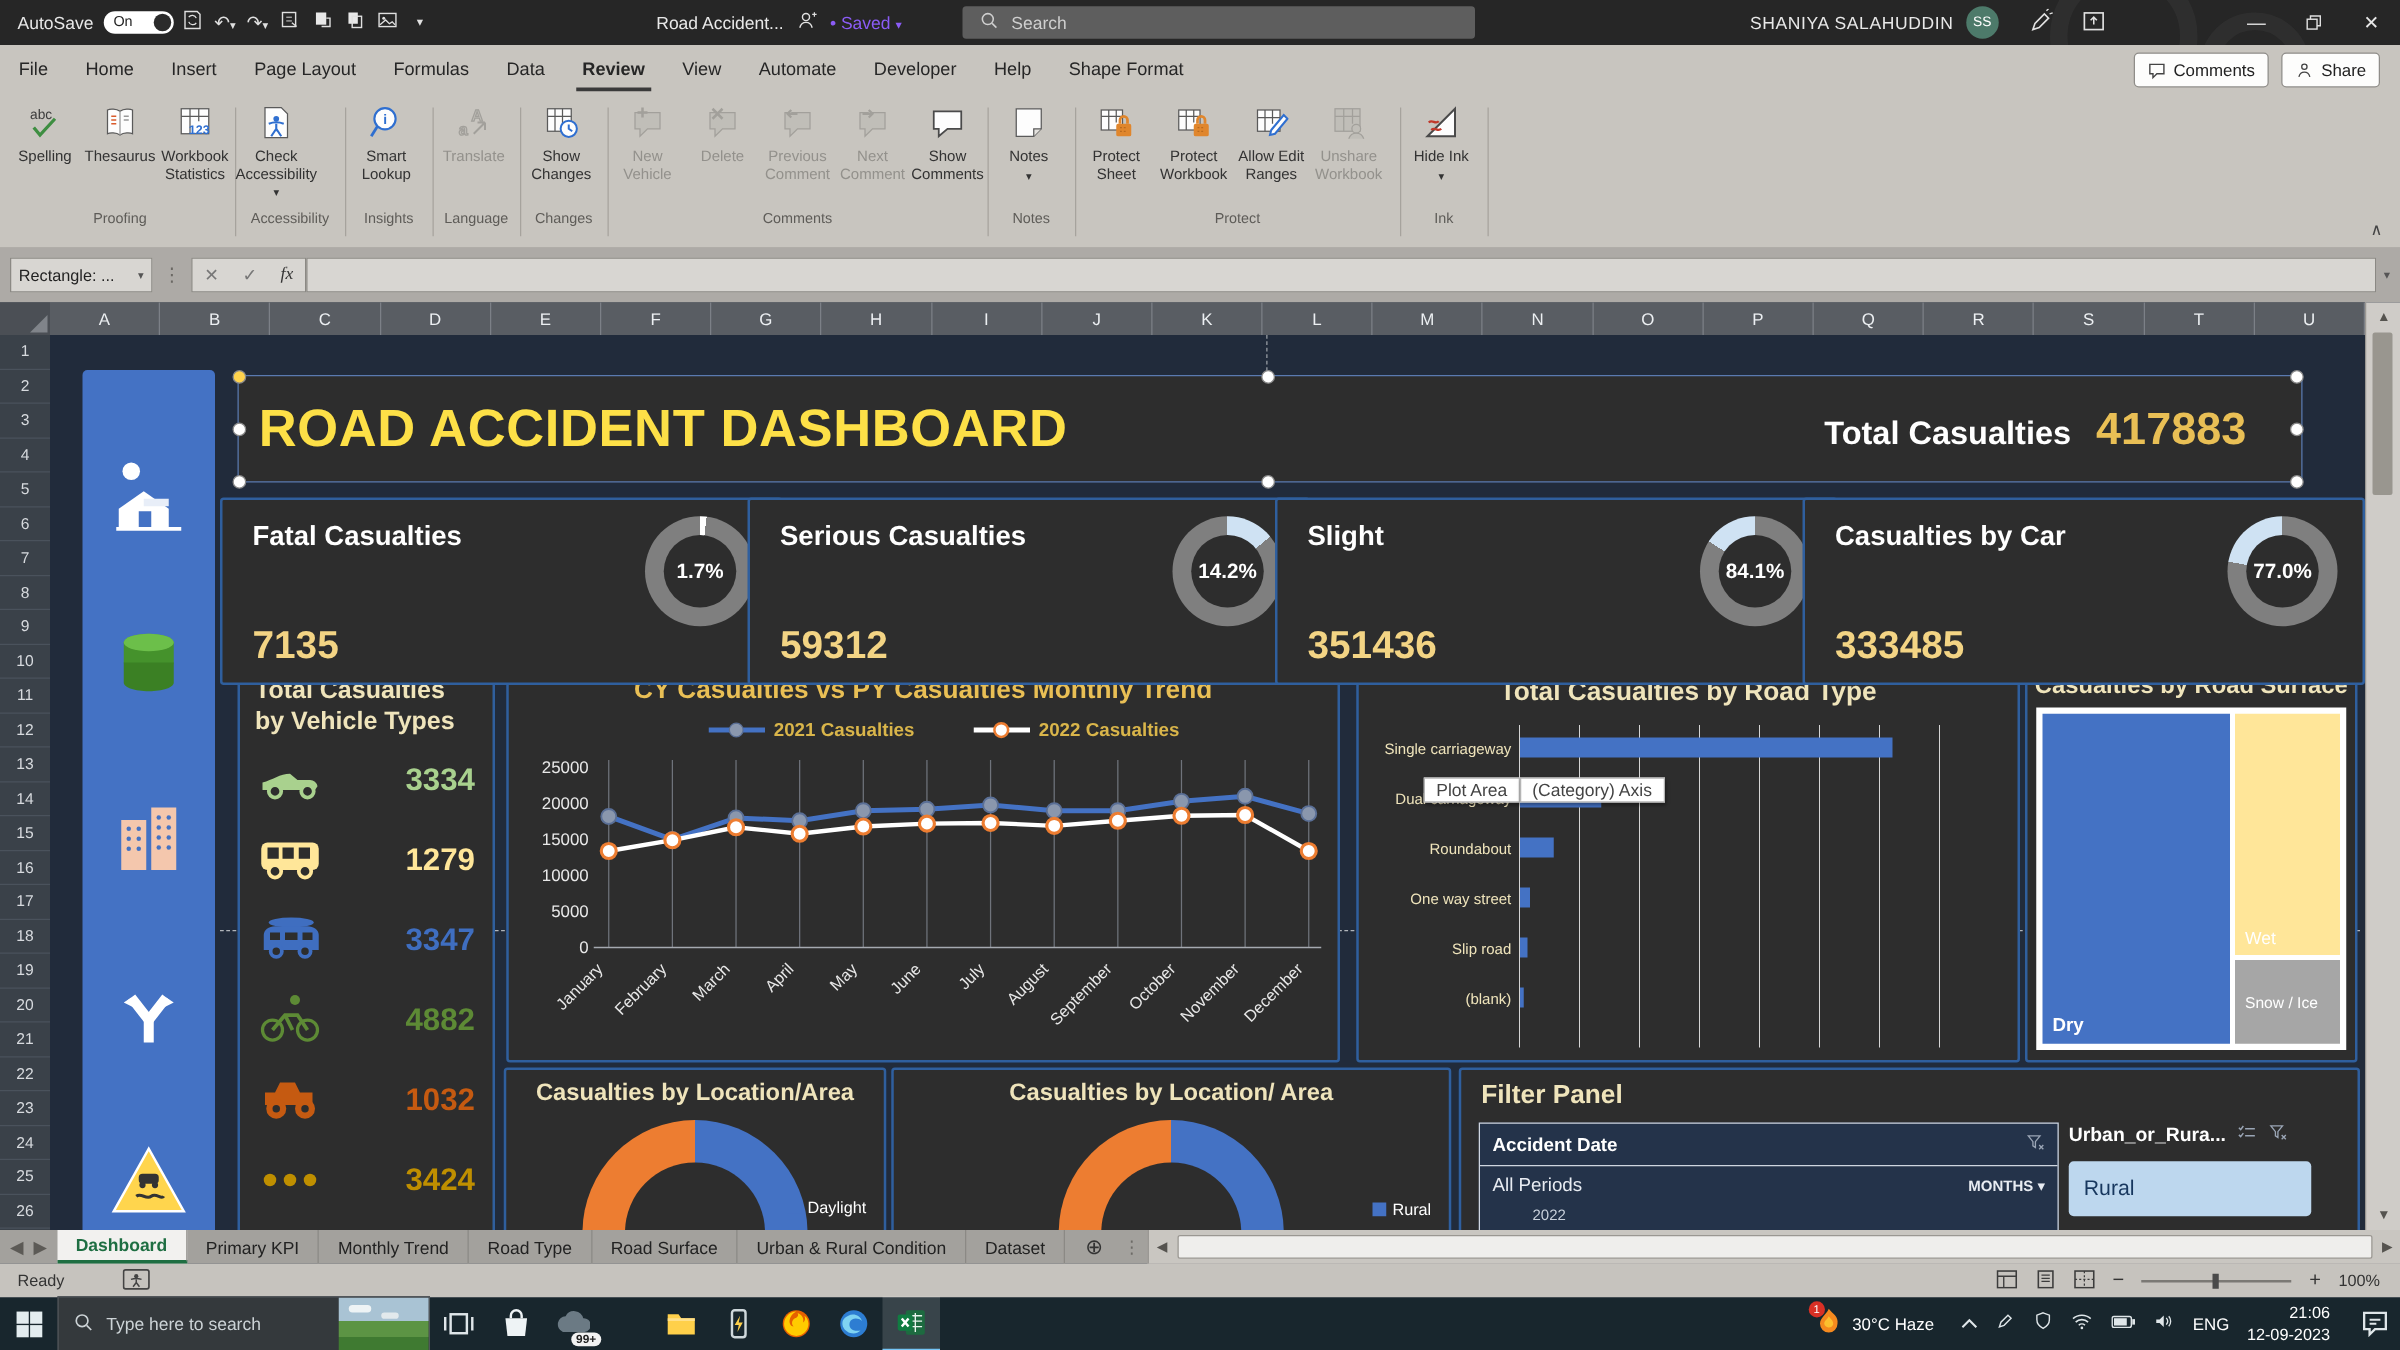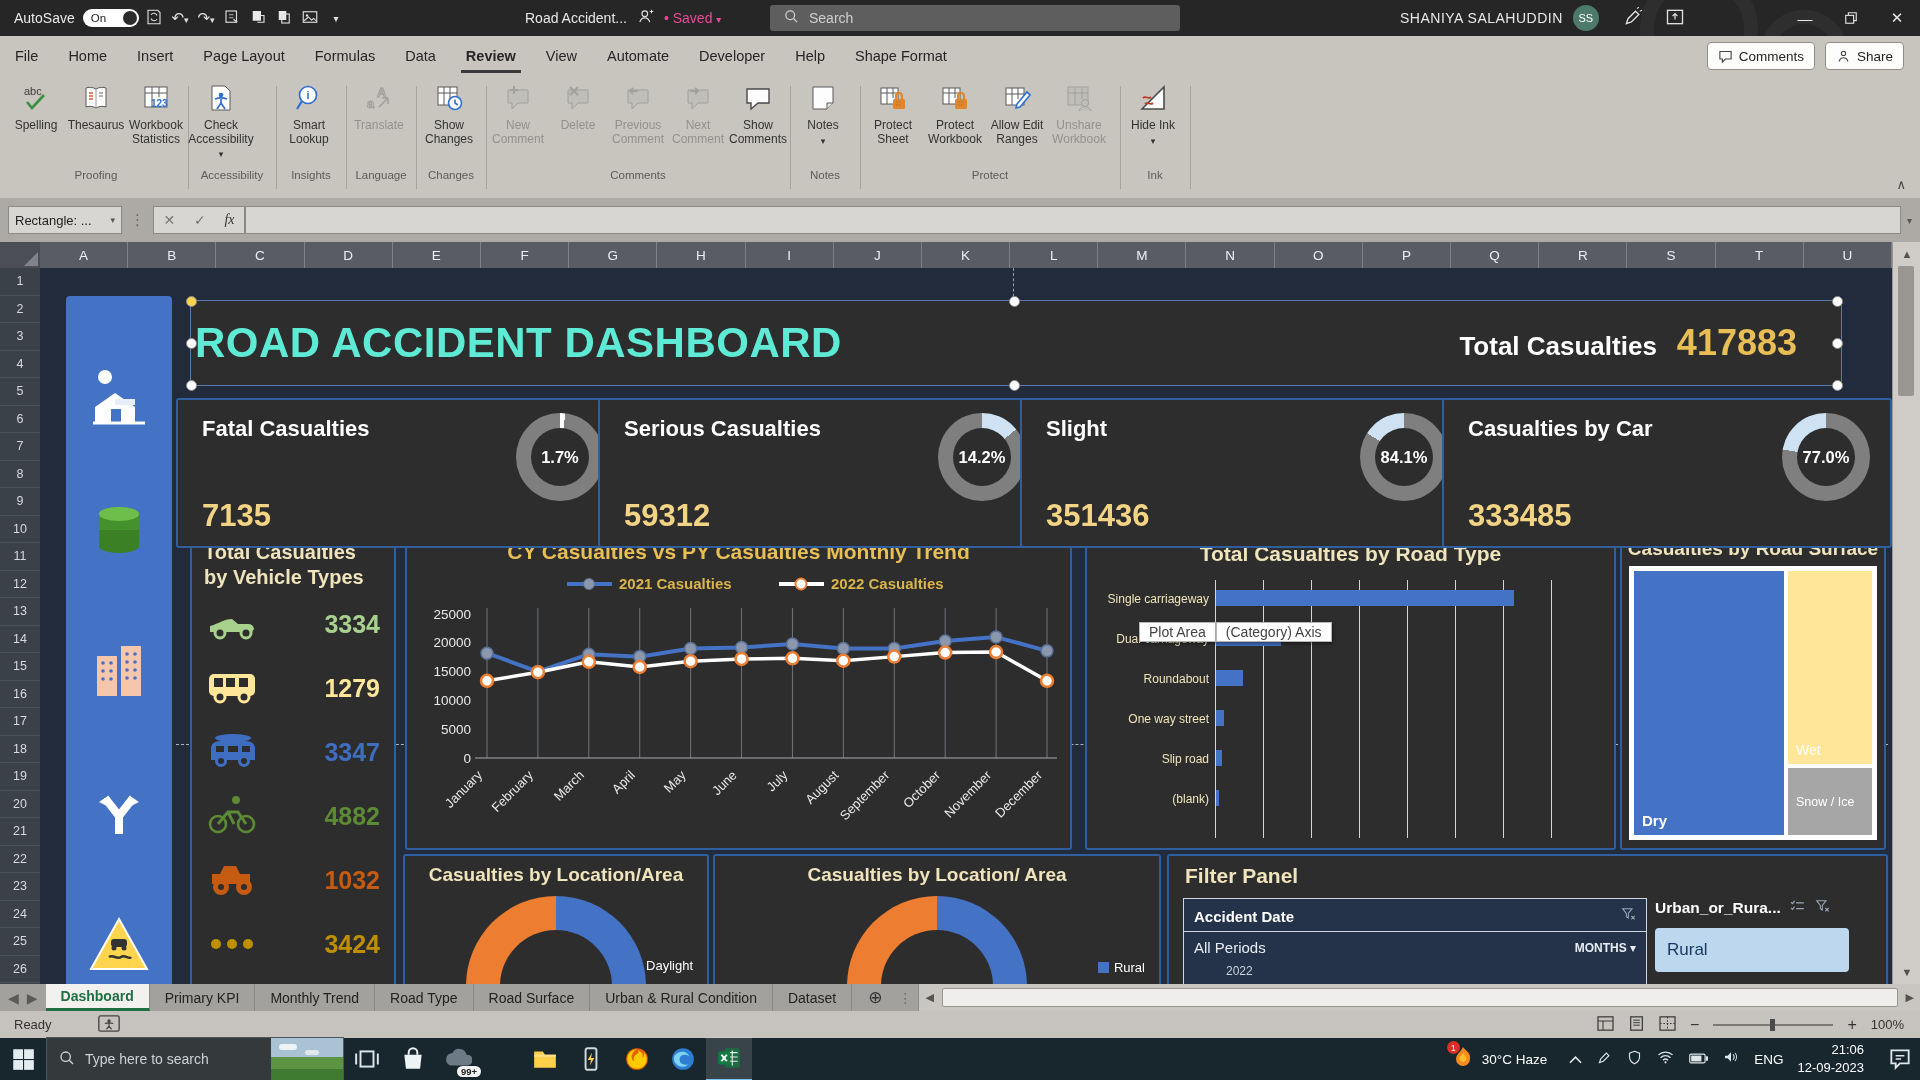--- a/index.html
+++ b/index.html
@@ -139,21 +139,21 @@
           </svg></span>
       <span class="qa-icon" style="font-size:10px;">▾</span>
     </div>
     <div class="tb-item" style="left:525px;gap:10px;">
       <span>Road Accident...</span>
       <span><svg width="17" height="17" viewBox="0 0 24 24">
             <circle cx="11" cy="8" r="4" fill="none" stroke="#e0e0e0" stroke-width="1.6"></circle>
             <path d="M4 20c1-4 4-6 7-6s6 2 7 6" fill="none" stroke="#e0e0e0" stroke-width="1.6"></path>
             <path d="M18 5h5M20.5 2.5v5" stroke="#e0e0e0" stroke-width="1.4"></path>
           </svg></span>
-      <span style="color:#ec4899;">• <span>Saved</span> <span style="font-size:10px;">▾</span></span>
+      <span style="color:#8b5cf6;">• <span>Saved</span> <span style="font-size:10px;">▾</span></span>
     </div>
     <div id="tb-search" class="abs">
       <span style="margin:0 10px 0 14px;"><svg width="15" height="15" viewBox="0 0 24 24">
             <circle cx="10" cy="10" r="7" fill="none" stroke="#cfcfcf" stroke-width="2"></circle>
             <path d="M15.5 15.5 21 21" stroke="#cfcfcf" stroke-width="2"></path>
           </svg></span>
       <span>Search</span>
     </div>
     <div class="tb-item" style="left:1400px;gap:10px;">
       <span style="letter-spacing:.5px;">SHANIYA  SALAHUDDIN</span>
@@ -294,21 +294,21 @@
           </div>
           <div class="rgrouplabel">Changes</div>
         </div>
         <div class="rdivider" style="left: 486px;"></div>
         <div class="rgroup" style="left: 488px; width: 300px;">
           <div class="rbtn disabled">
             <span><svg viewBox="0 0 28 28" width="28" height="28">
                 <path d="M4 6h20v13h-10l-6 6v-6H4z" fill="#d6d4d0" stroke="#9a9894"></path>
                 <path d="M10 2v8M6 6h8" stroke="#9a9894" stroke-width="2"></path>
               </svg></span>
-            <span>New Comment</span>
+            <span>New Vehicle</span>
           </div>
           <div class="rbtn disabled">
             <span><svg viewBox="0 0 28 28" width="28" height="28">
                 <path d="M4 6h20v13h-10l-6 6v-6H4z" fill="#d6d4d0" stroke="#9a9894"></path>
                 <path d="M6 3l8 8M14 3l-8 8" stroke="#9a9894" stroke-width="2"></path>
               </svg></span>
             <span>Delete</span>
           </div>
           <div class="rbtn disabled">
             <span><svg viewBox="0 0 28 28" width="28" height="28">
@@ -520,21 +520,21 @@
       <svg viewBox="0 0 64 64">
           <path d="M32 6 60 56H4z" fill="#ffd54d" stroke="#fff" stroke-width="2"></path>
           <rect x="24" y="26" width="16" height="8" rx="3" fill="#333"></rect>
           <circle cx="27" cy="35" r="2.5" fill="#333"></circle>
           <circle cx="37" cy="35" r="2.5" fill="#333"></circle>
           <path d="M22 44c4-3 8 3 12 0s8 3 10 0" stroke="#333" stroke-width="2.5" fill="none"></path>
         </svg>
     </div>
 
     <div class="panel" id="headerband">
-      <div style="font-size:42px;font-weight:bold;color:#5eead4;margin-left:4px;letter-spacing:.5px;">ROAD ACCIDENT DASHBOARD</div>
+      <div style="font-size:42px;font-weight:bold;color:#fde047;margin-left:16px;letter-spacing:.5px;">ROAD ACCIDENT DASHBOARD</div>
       <div style="position:absolute;right:44px;display:flex;align-items:baseline;gap:20px;">
         <span style="font-size:26px;font-weight:bold;color:#fff;">Total Casualties</span>
         <span style="font-size:36px;font-weight:bold;" class="gold">417883</span>
       </div>
     </div>
 
     <div class="handle yellow" style="left:186px;top:28px;"></div>
     <div class="handle" style="left:1009px;top:28px;"></div>
     <div class="handle" style="left:1832px;top:28px;"></div>
     <div class="handle" style="left:186px;top:70px;"></div>

